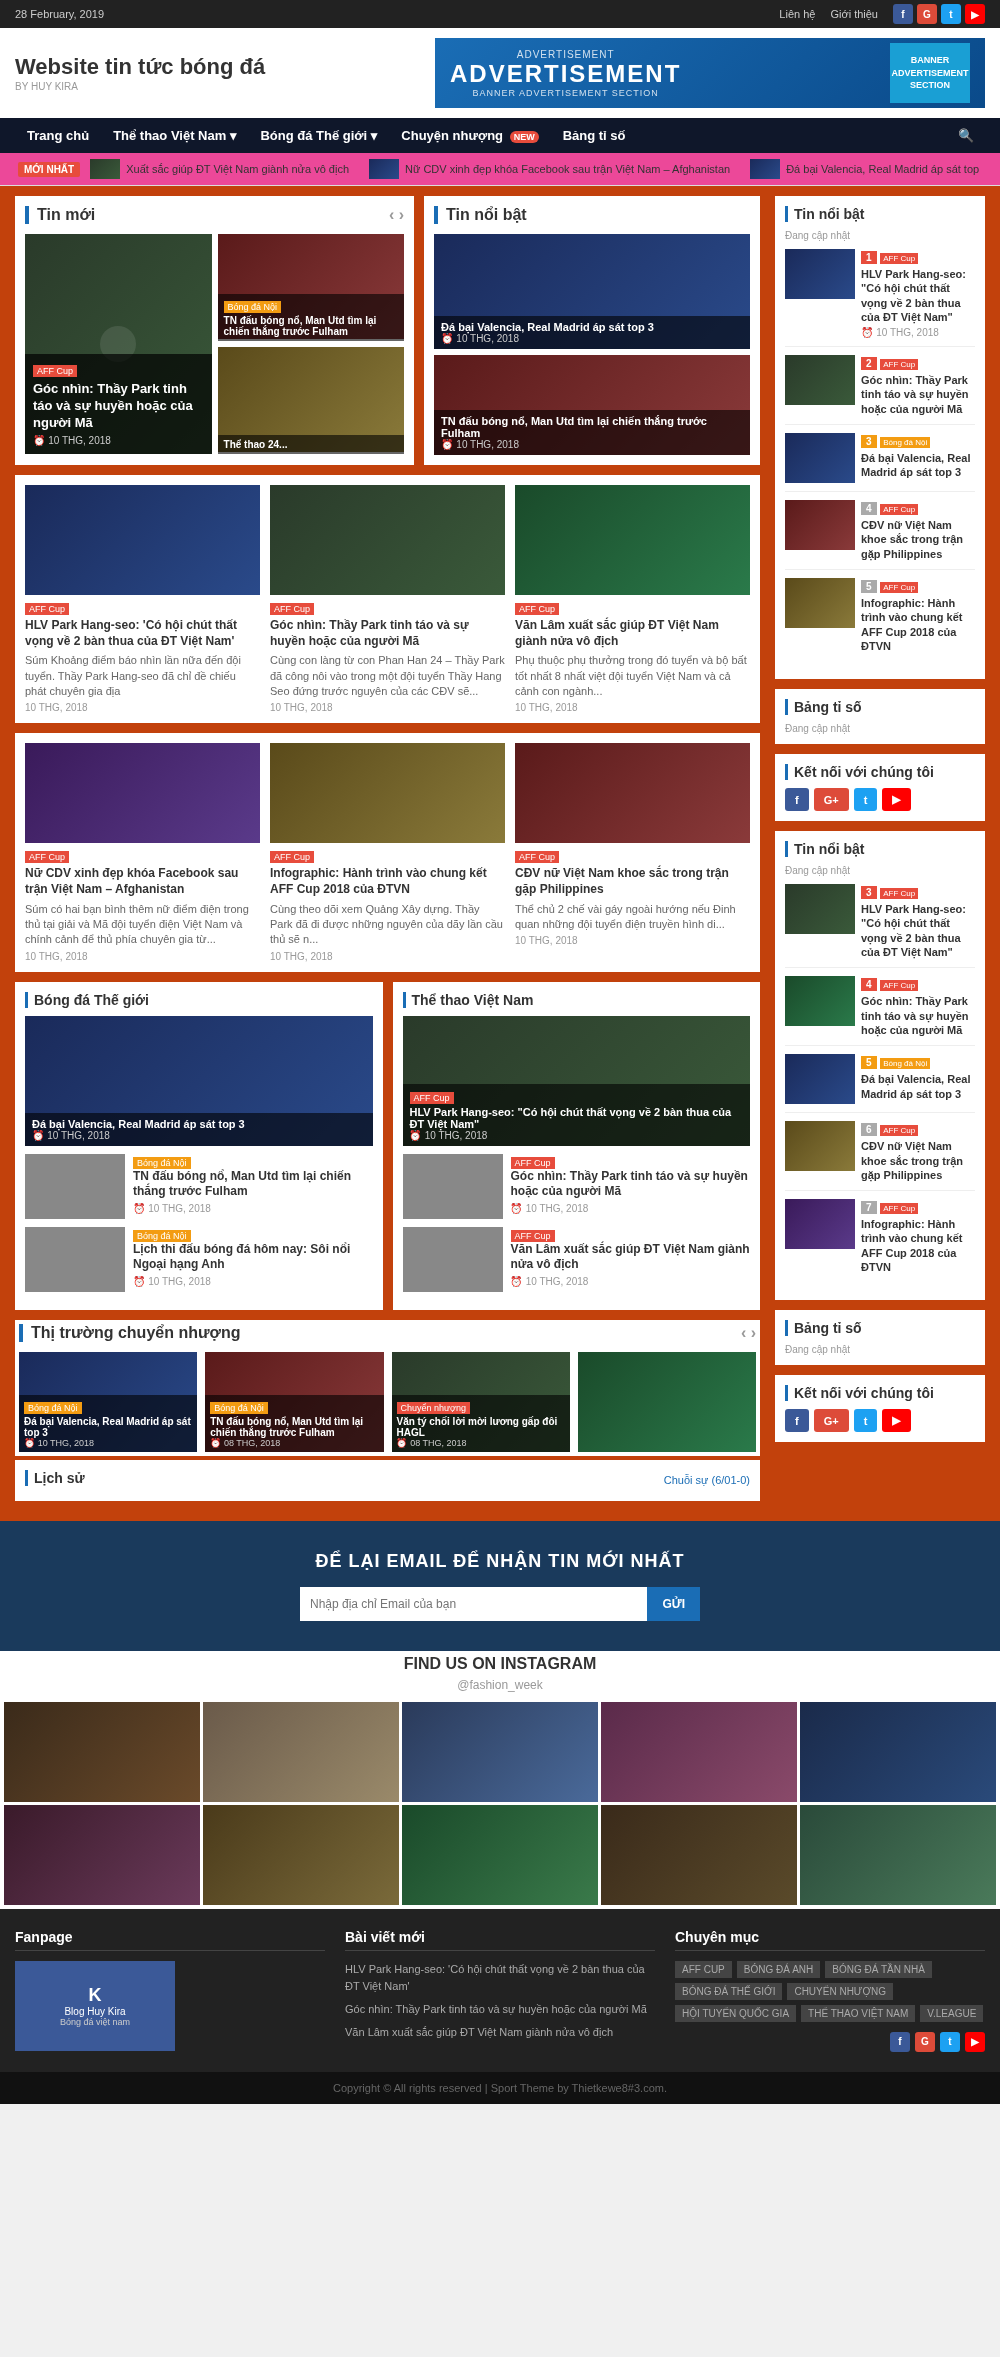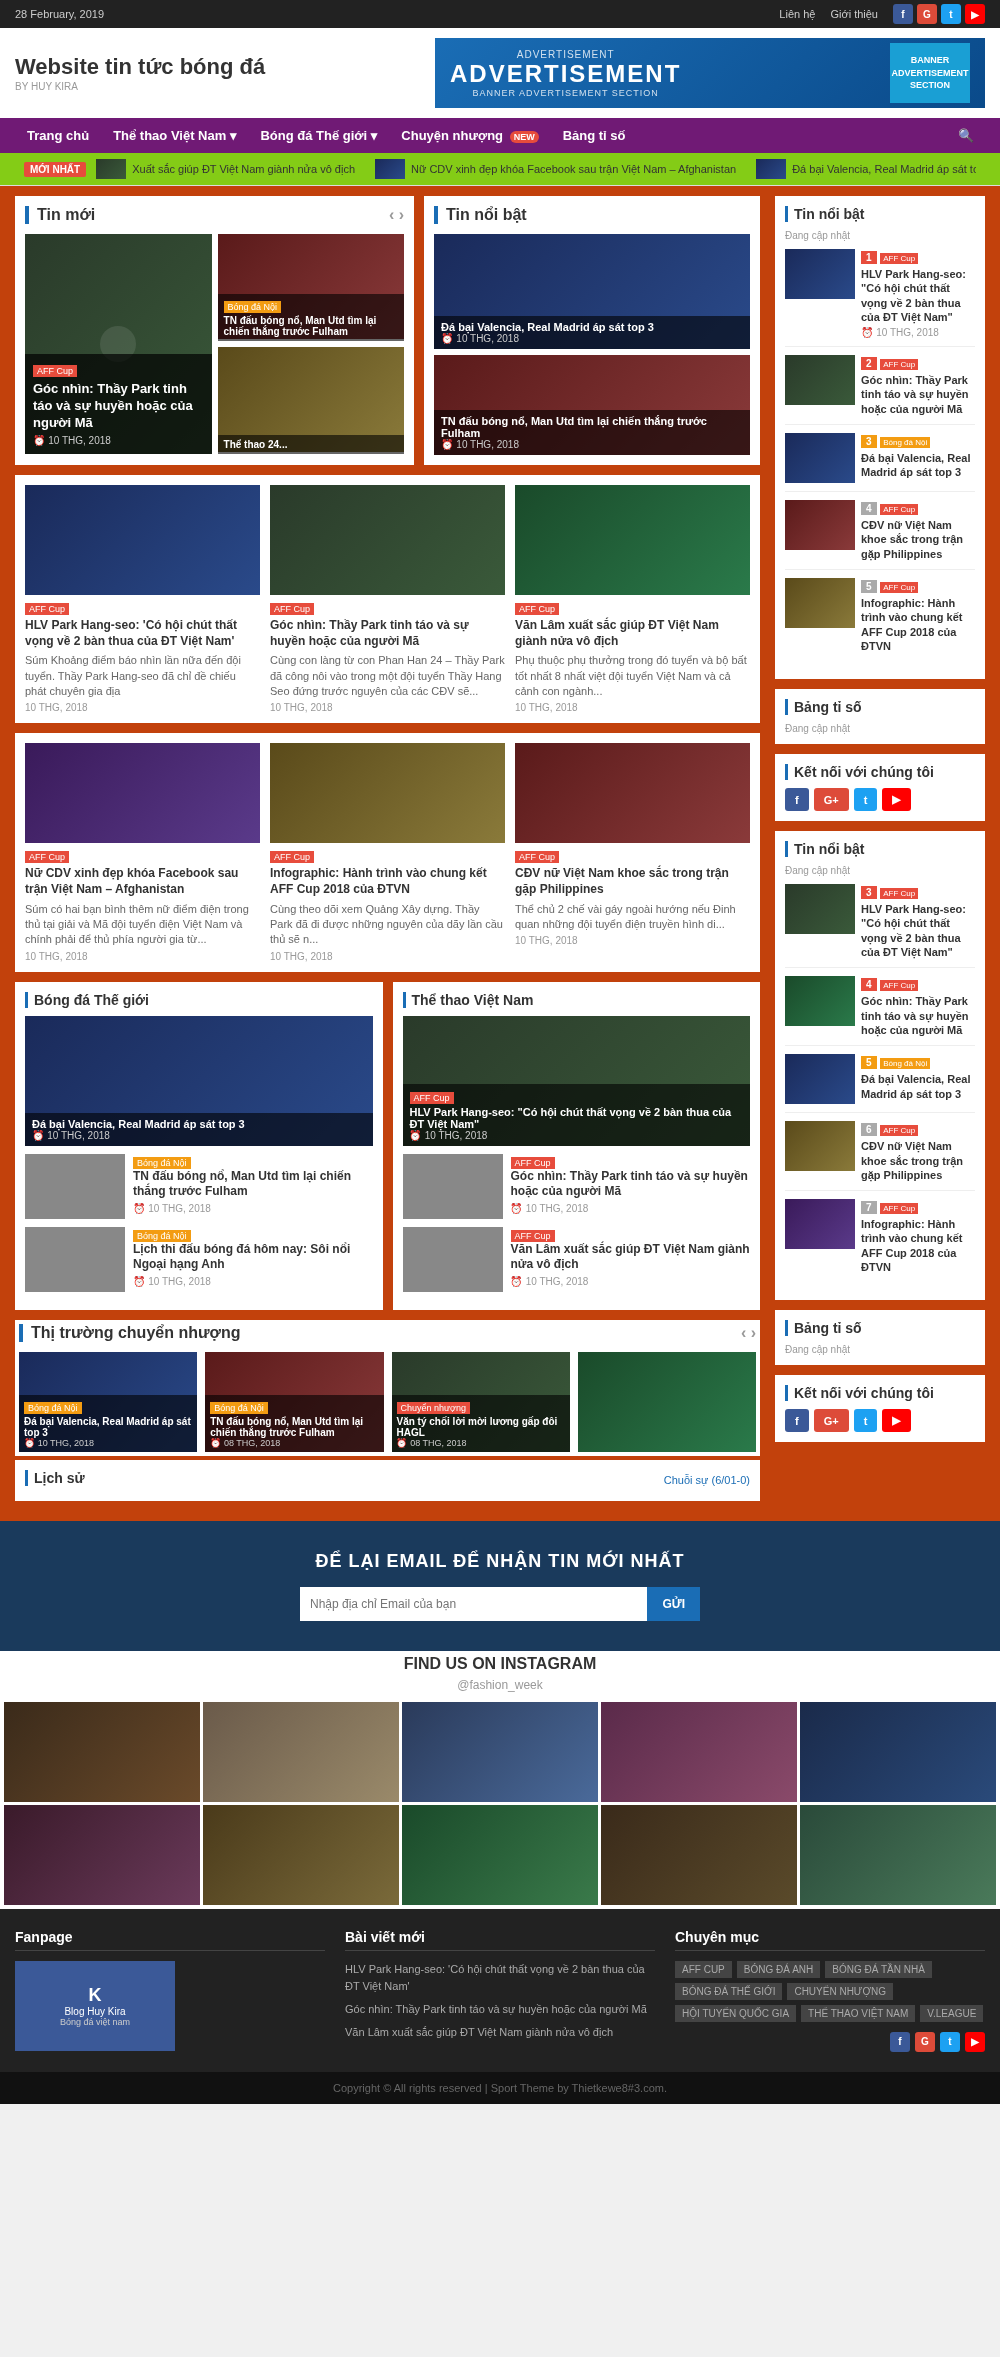--- a/index.html
+++ b/index.html
@@ -19,27 +19,27 @@
     .site-title { font-size: 22px; font-weight: bold; color: #333; line-height: 1.2; }
     .site-subtitle { font-size: 10px; color: #999; }
     .ad-banner { background: linear-gradient(135deg, #1a6db5, #0a4a8a); color: white; padding: 8px 15px; text-align: center; width: 550px; height: 70px; display: flex; align-items: center; justify-content: space-between; }
     .ad-main { }
     .ad-main .ad-label { font-size: 10px; letter-spacing: 1px; opacity: 0.8; }
     .ad-main .ad-title { font-size: 24px; font-weight: bold; letter-spacing: 2px; }
     .ad-main .ad-sub { font-size: 9px; letter-spacing: 1px; opacity: 0.8; }
     .ad-side { background: #1a9fd4; padding: 8px; font-size: 9px; font-weight: bold; text-align: center; line-height: 1.4; width: 80px; height: 60px; display: flex; align-items: center; justify-content: center; }
 
     
-    .nav { background: #701a75; display: flex; align-items: center; padding: 0 15px; }
+    .nav { background: #0f172a; display: flex; align-items: center; padding: 0 15px; }
     .nav a { color: white; text-decoration: none; padding: 10px 12px; display: inline-block; font-size: 13px; font-weight: bold; }
     .nav-badge { background: #e74c3c; color: white; font-size: 9px; padding: 1px 4px; border-radius: 6px; margin-left: 3px; }
     .nav-search { margin-left: auto; color: white; padding: 10px; cursor: pointer; }
 
     
-    .ticker { background: #84cc16; border-bottom: 1px solid #ddd; padding: 6px 24px; display: flex; align-items: center; gap: 10px; overflow: hidden; }
+    .ticker { background: #ec4899; border-bottom: 1px solid #ddd; padding: 6px 18px; display: flex; align-items: center; gap: 10px; overflow: hidden; }
     .ticker-badge { background: #e74c3c; color: white; font-size: 10px; font-weight: bold; padding: 2px 6px; border-radius: 2px; white-space: nowrap; }
     .ticker-items { display: flex; gap: 20px; overflow: hidden; }
     .ticker-item { display: flex; align-items: center; gap: 6px; font-size: 11px; color: #333; white-space: nowrap; }
     .ticker-img { width: 30px; height: 20px; background: #ddd; flex-shrink: 0; }
 
     
     .main-container { display: flex; gap: 15px; padding: 10px 15px; background: #c2410c; }
     .content-area { flex: 1; }
     .sidebar { width: 210px; flex-shrink: 0; }
 
@@ -275,21 +275,21 @@
         </div>
       </div>
     </div>
 
     <div style="background:white;padding:10px;margin-bottom:10px;display:grid;grid-template-columns:1fr 1fr 1fr;gap:10px;">
       <div>
         <div class="img-placeholder img-purple" style="width:100%;height:100px;"></div>
         <div style="margin-top:5px;">
           <span class="badge-aff">AFF Cup</span>
           <div class="news-title-sm" style="margin-top:3px;">Nữ CDV xinh đẹp khóa Facebook sau trận Việt Nam – Afghanistan</div>
-          <div class="news-desc">Súm có hai bạn bình thêm nữ điểm điện trong thủ tại giải và Mã đội tuyển điện Việt Nam và chính phải để thủ phía người gia từ...</div>
+          <div class="news-desc">Súm có hai bạn bình thêm nữ điểm điện trong thủ tại giải và Mã đội tuyển điện Việt Nam và chính cảnh để thủ phía chuyên gia từ...</div>
           <div class="news-time">10 THG, 2018</div>
         </div>
       </div>
       <div>
         <div class="img-placeholder img-yellow" style="width:100%;height:100px;"></div>
         <div style="margin-top:5px;">
           <span class="badge-aff">AFF Cup</span>
           <div class="news-title-sm" style="margin-top:3px;">Infographic: Hành trình vào chung kết AFF Cup 2018 của ĐTVN</div>
           <div class="news-desc">Cùng theo dõi xem Quảng Xây dựng. Thầy Park đã đi được những nguyên của dãy lần cầu thủ sẽ n...</div>
           <div class="news-time">10 THG, 2018</div>

